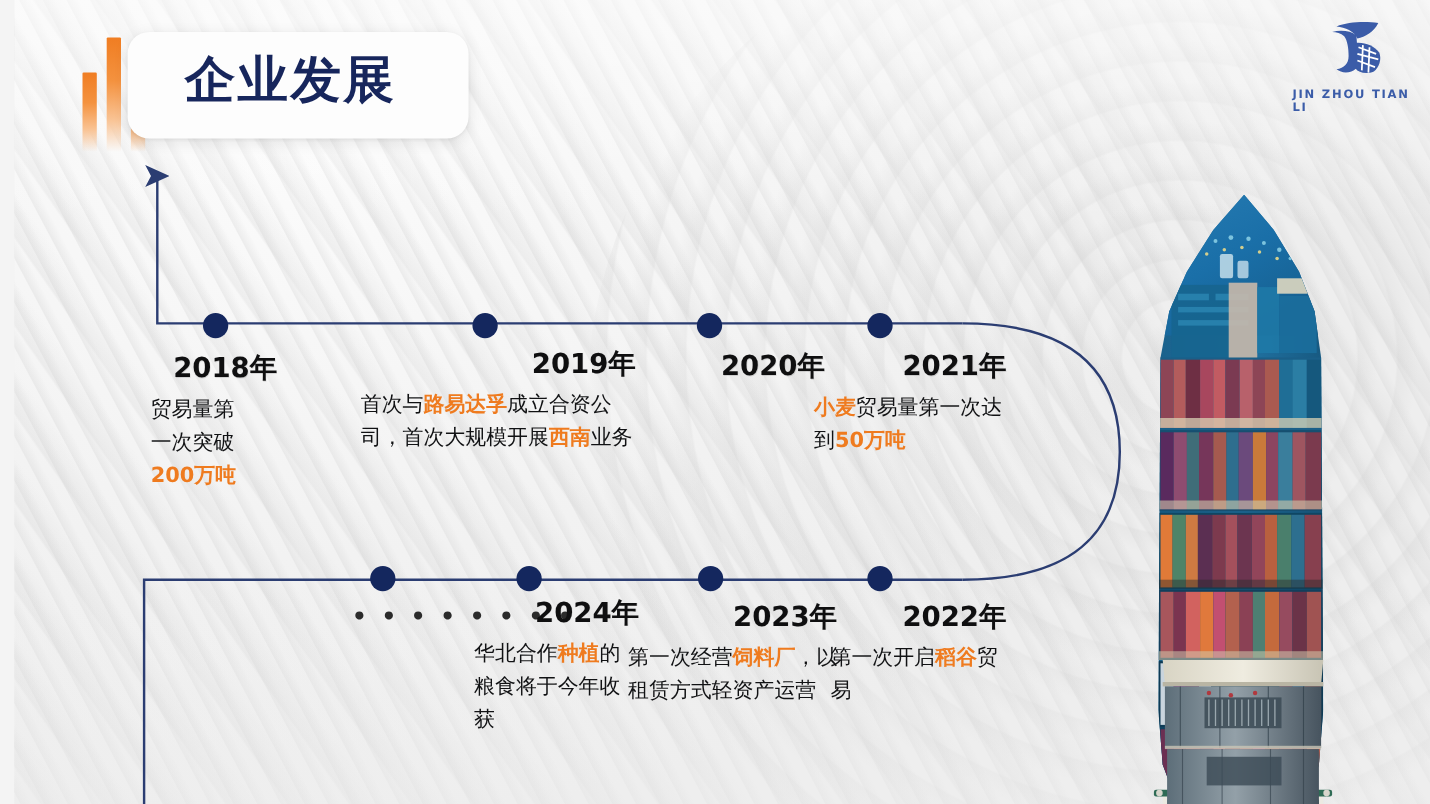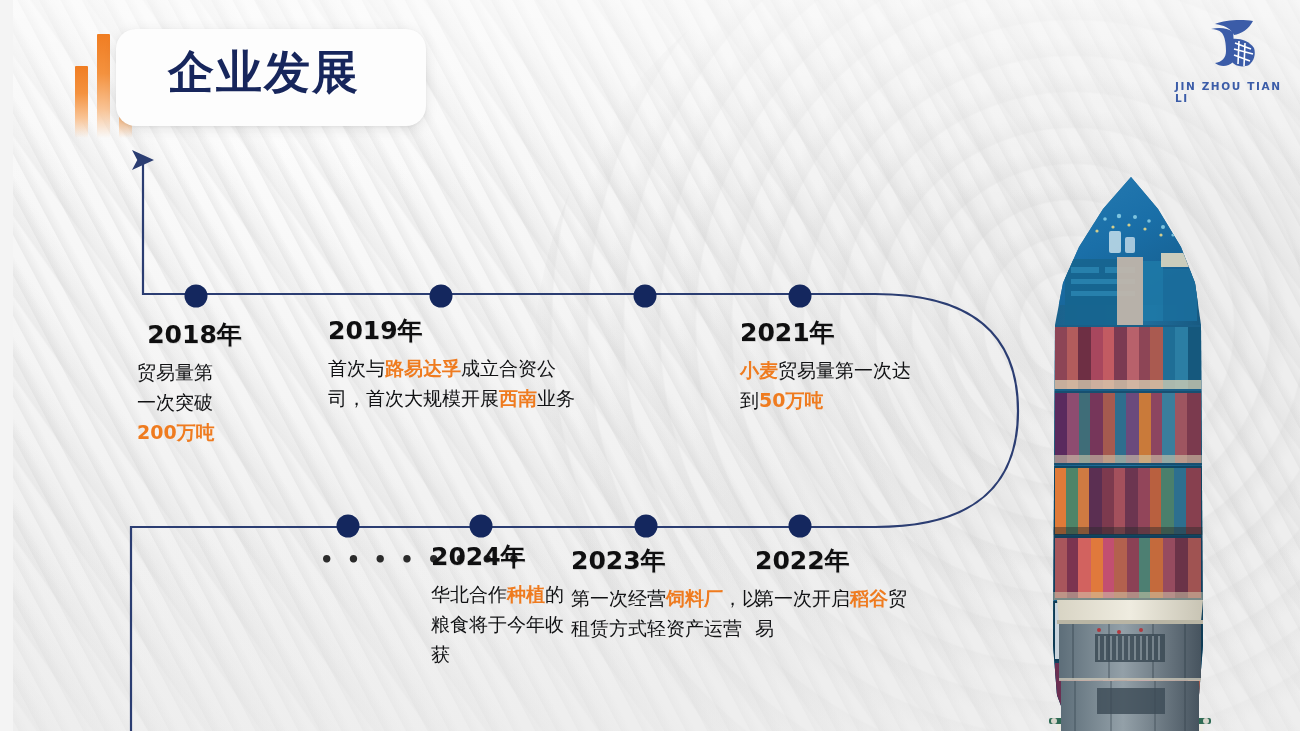--- a/index.html
+++ b/index.html
@@ -65,29 +65,29 @@
   .logo-name{position:absolute;left:0;top:62px;width:116px;
      font-size:10.5px;font-weight:bold;letter-spacing:1.6px;color:#3b5ca8;}
 
   
   .tl{position:absolute;left:0;top:0;width:1300px;height:731px;}
 
   
   .entry{position:absolute;}
   .entry .year{
      font-size:25px;font-weight:bold;color:#0f0f10;
-     text-align:left;white-space:nowrap;margin-bottom:6px;
+     text-align:right;white-space:nowrap;margin-bottom:6px;
      text-shadow:.5px .5px 0 rgba(0,0,0,.12);}
   .entry .body{
      font-size:19px;line-height:30px;color:#111214;}
   .entry .body .hl{color:#ef7b1f;font-weight:bold;}
 
   
   #e2018{left:124px;top:318px;width:170px;}
-  #e2018 .year{text-align:center;width:115px;}
+  #e2018 .year{width:115px;}
   #e2019{left:315px;top:314px;width:250px;}
   #e2020{left:565px;top:316px;width:172px;}
   #e2021{left:727px;top:316px;width:175px;}
 
   
   #e2024{left:418px;top:540px;width:150px;}
   #e2023{left:558px;top:544px;width:190px;}
   #e2022{left:742px;top:544px;width:160px;}
 
   .dots-ellipsis{position:absolute;left:307px;top:548px;
@@ -166,20 +166,21 @@
   </div>
 
   <div class="entry" id="e2019">
     <div class="year yc">2019年</div>
     <div class="body">
       <span>首次与</span><span class="hl">路易达孚</span><span>成立合资公司，首次大规模开展</span><span class="hl">西南</span><span>业务</span>
     </div>
   </div>
 
   <div class="entry" id="e2020">
+    <div class="year yc">2020年</div>
   </div>
 
   <div class="entry" id="e2021">
     <div class="year yc">2021年</div>
     <div class="body">
       <span class="hl">小麦</span><span>贸易量第一次达到</span><span class="hl">50万吨</span>
     </div>
   </div>
 
   <div class="dots-ellipsis">• • • • • • • •</div>

